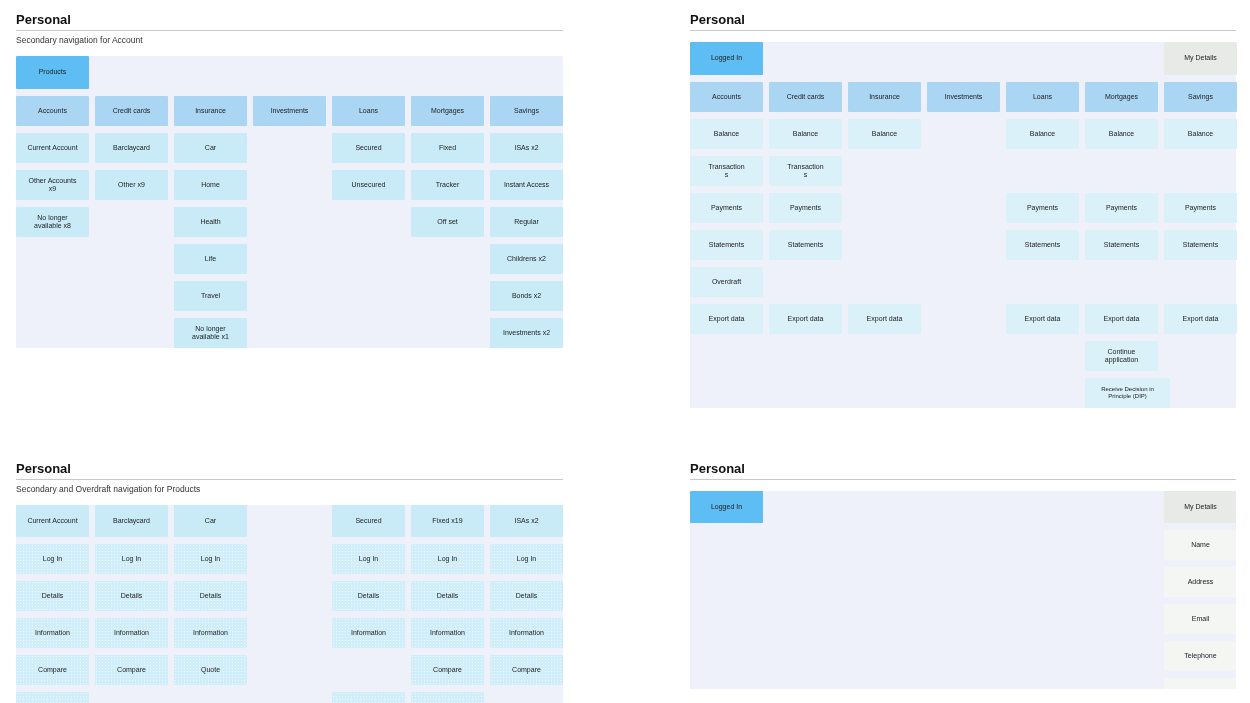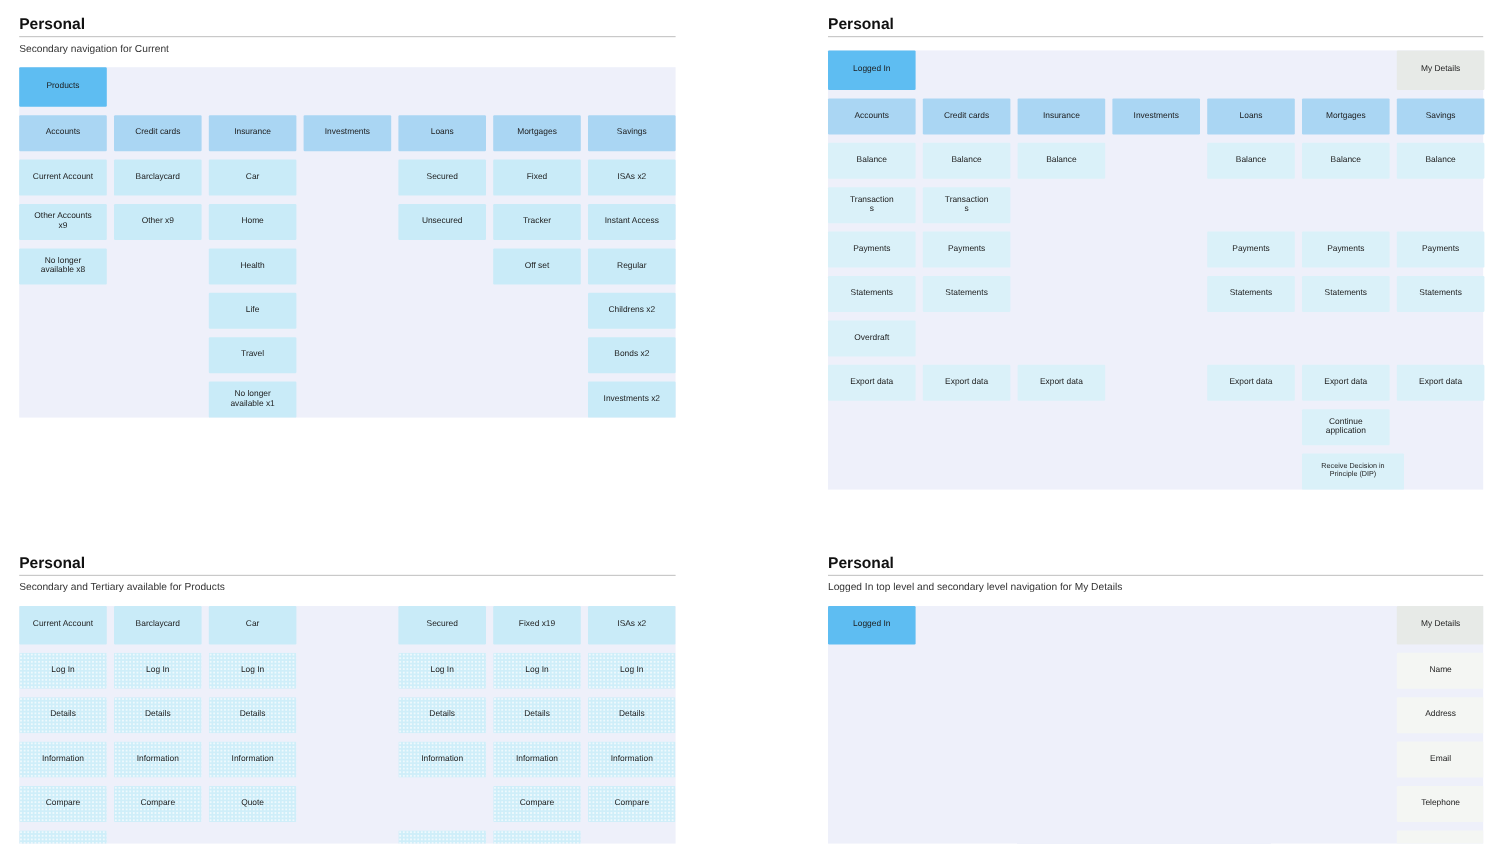--- a/index.html
+++ b/index.html
@@ -81,21 +81,21 @@
   .box.wrap span{display:inline-block;max-width:38px;overflow-wrap:anywhere;}
 </style>
 </head>
 <body>
 
 <div>
 
   <section class="quadrant" style="left:16px;top:13px;width:547px;">
     <h2 class="q-title">Personal</h2>
     <div class="q-rule"></div>
-    <p class="q-subtitle">Secondary navigation for Current</p>
+    <p class="q-subtitle">Secondary navigation for Account</p>
     <div class="grid rows-top-left">
         <div class="box l1" style="grid-area: 1 / 1;">
           <span>Products</span>
         </div>
         <div class="box l2" style="grid-area: 2 / 1;">
           <span>Accounts</span>
         </div>
         <div class="box l2" style="grid-area: 2 / 2;">
           <span>Credit cards</span>
         </div>
@@ -294,21 +294,21 @@
         </div>
         <div class="box l3l wide small" style="grid-area: 10 / 6;">
           <span>Receive Decision in Principle (DIP)</span>
         </div>
       </div>
   </section>
 
   <section class="quadrant" style="left:16px;top:462px;width:547px;">
     <h2 class="q-title">Personal</h2>
     <div class="q-rule"></div>
-    <p class="q-subtitle">Secondary and Tertiary available for Products</p>
+    <p class="q-subtitle">Secondary and Overdraft navigation for Products</p>
     <div class="grid rows-bottom">
         <div class="box l3" style="grid-area: 1 / 1;">
           <span>Current Account</span>
         </div>
         <div class="box l3" style="grid-area: 1 / 2;">
           <span>Barclaycard</span>
         </div>
         <div class="box l3" style="grid-area: 1 / 3;">
           <span>Car</span>
         </div>
@@ -398,21 +398,20 @@
         </div>
         <div class="box l3t" style="grid-area: 6 / 6;">
           <span></span>
         </div>
       </div>
   </section>
 
   <section class="quadrant" style="left:690px;top:462px;width:546px;">
     <h2 class="q-title">Personal</h2>
     <div class="q-rule"></div>
-    <p class="q-subtitle">Logged In top level and secondary level navigation for My Details</p>
     <div class="grid rows-bottom">
         <div class="box l1" style="grid-area: 1 / 1;">
           <span>Logged In</span>
         </div>
         <div class="box g1" style="grid-area: 1 / 7;">
           <span>My Details</span>
         </div>
         <div class="box g2" style="grid-area: 2 / 7;">
           <span>Name</span>
         </div>

